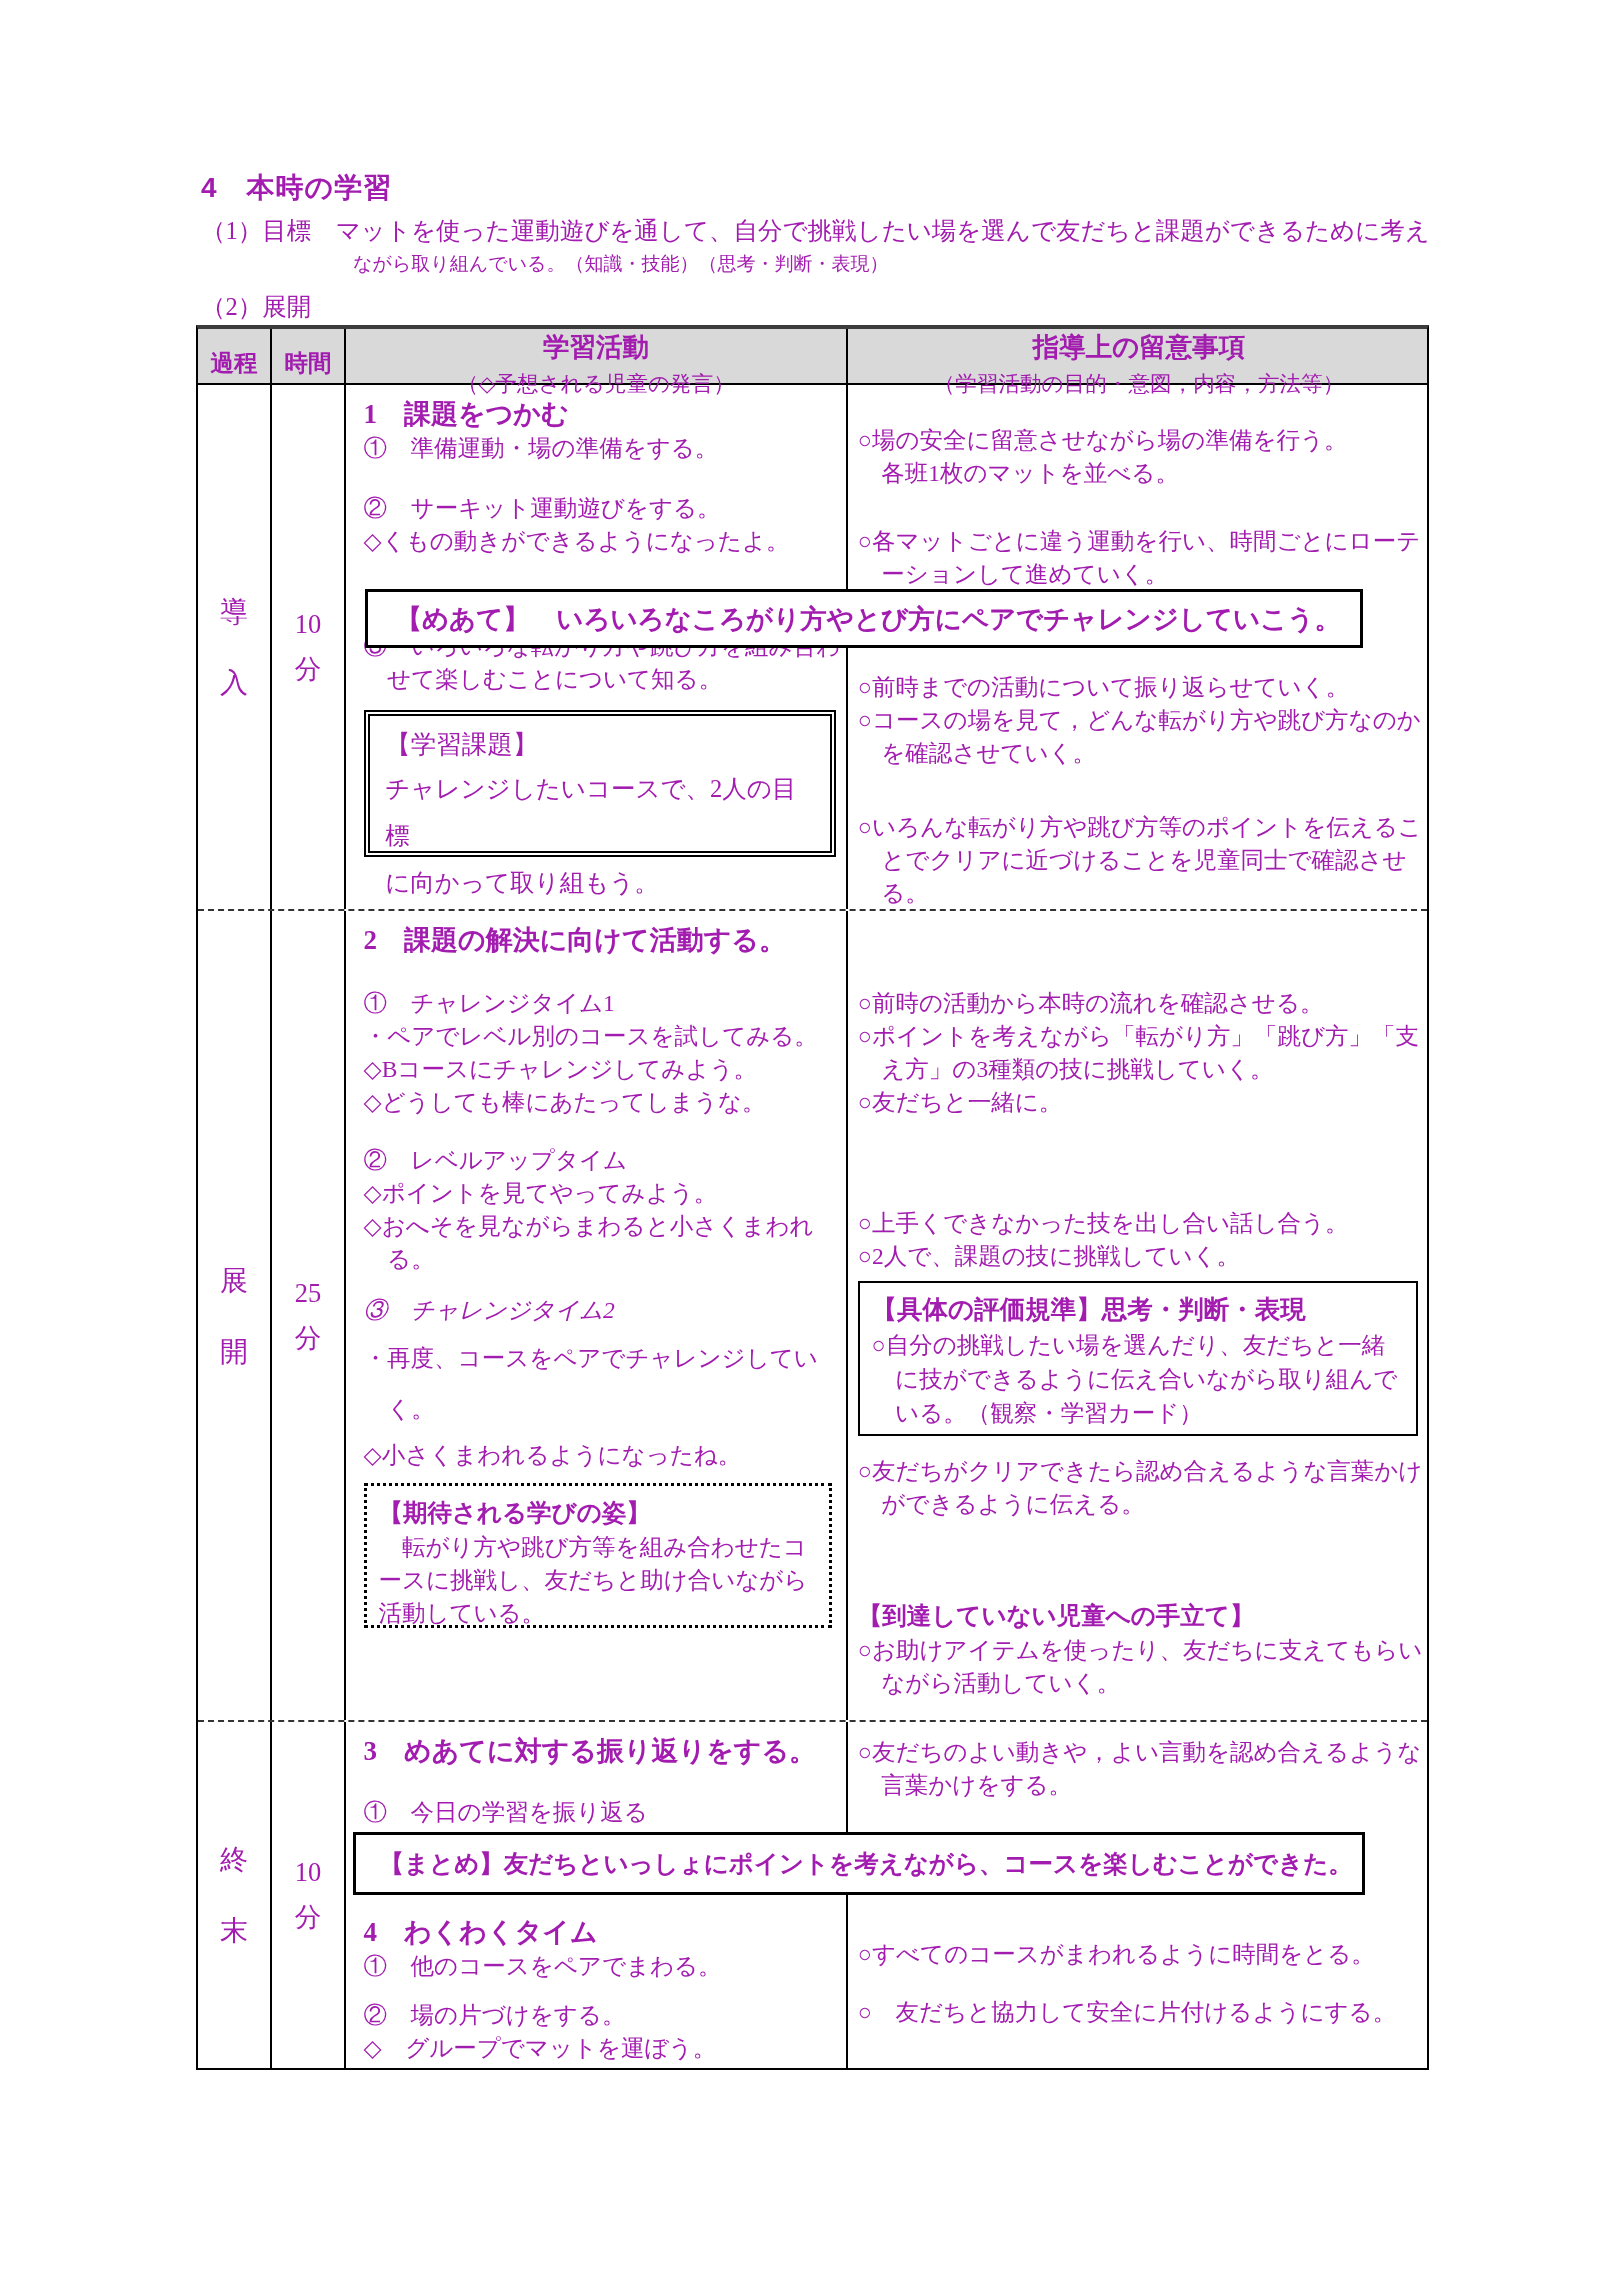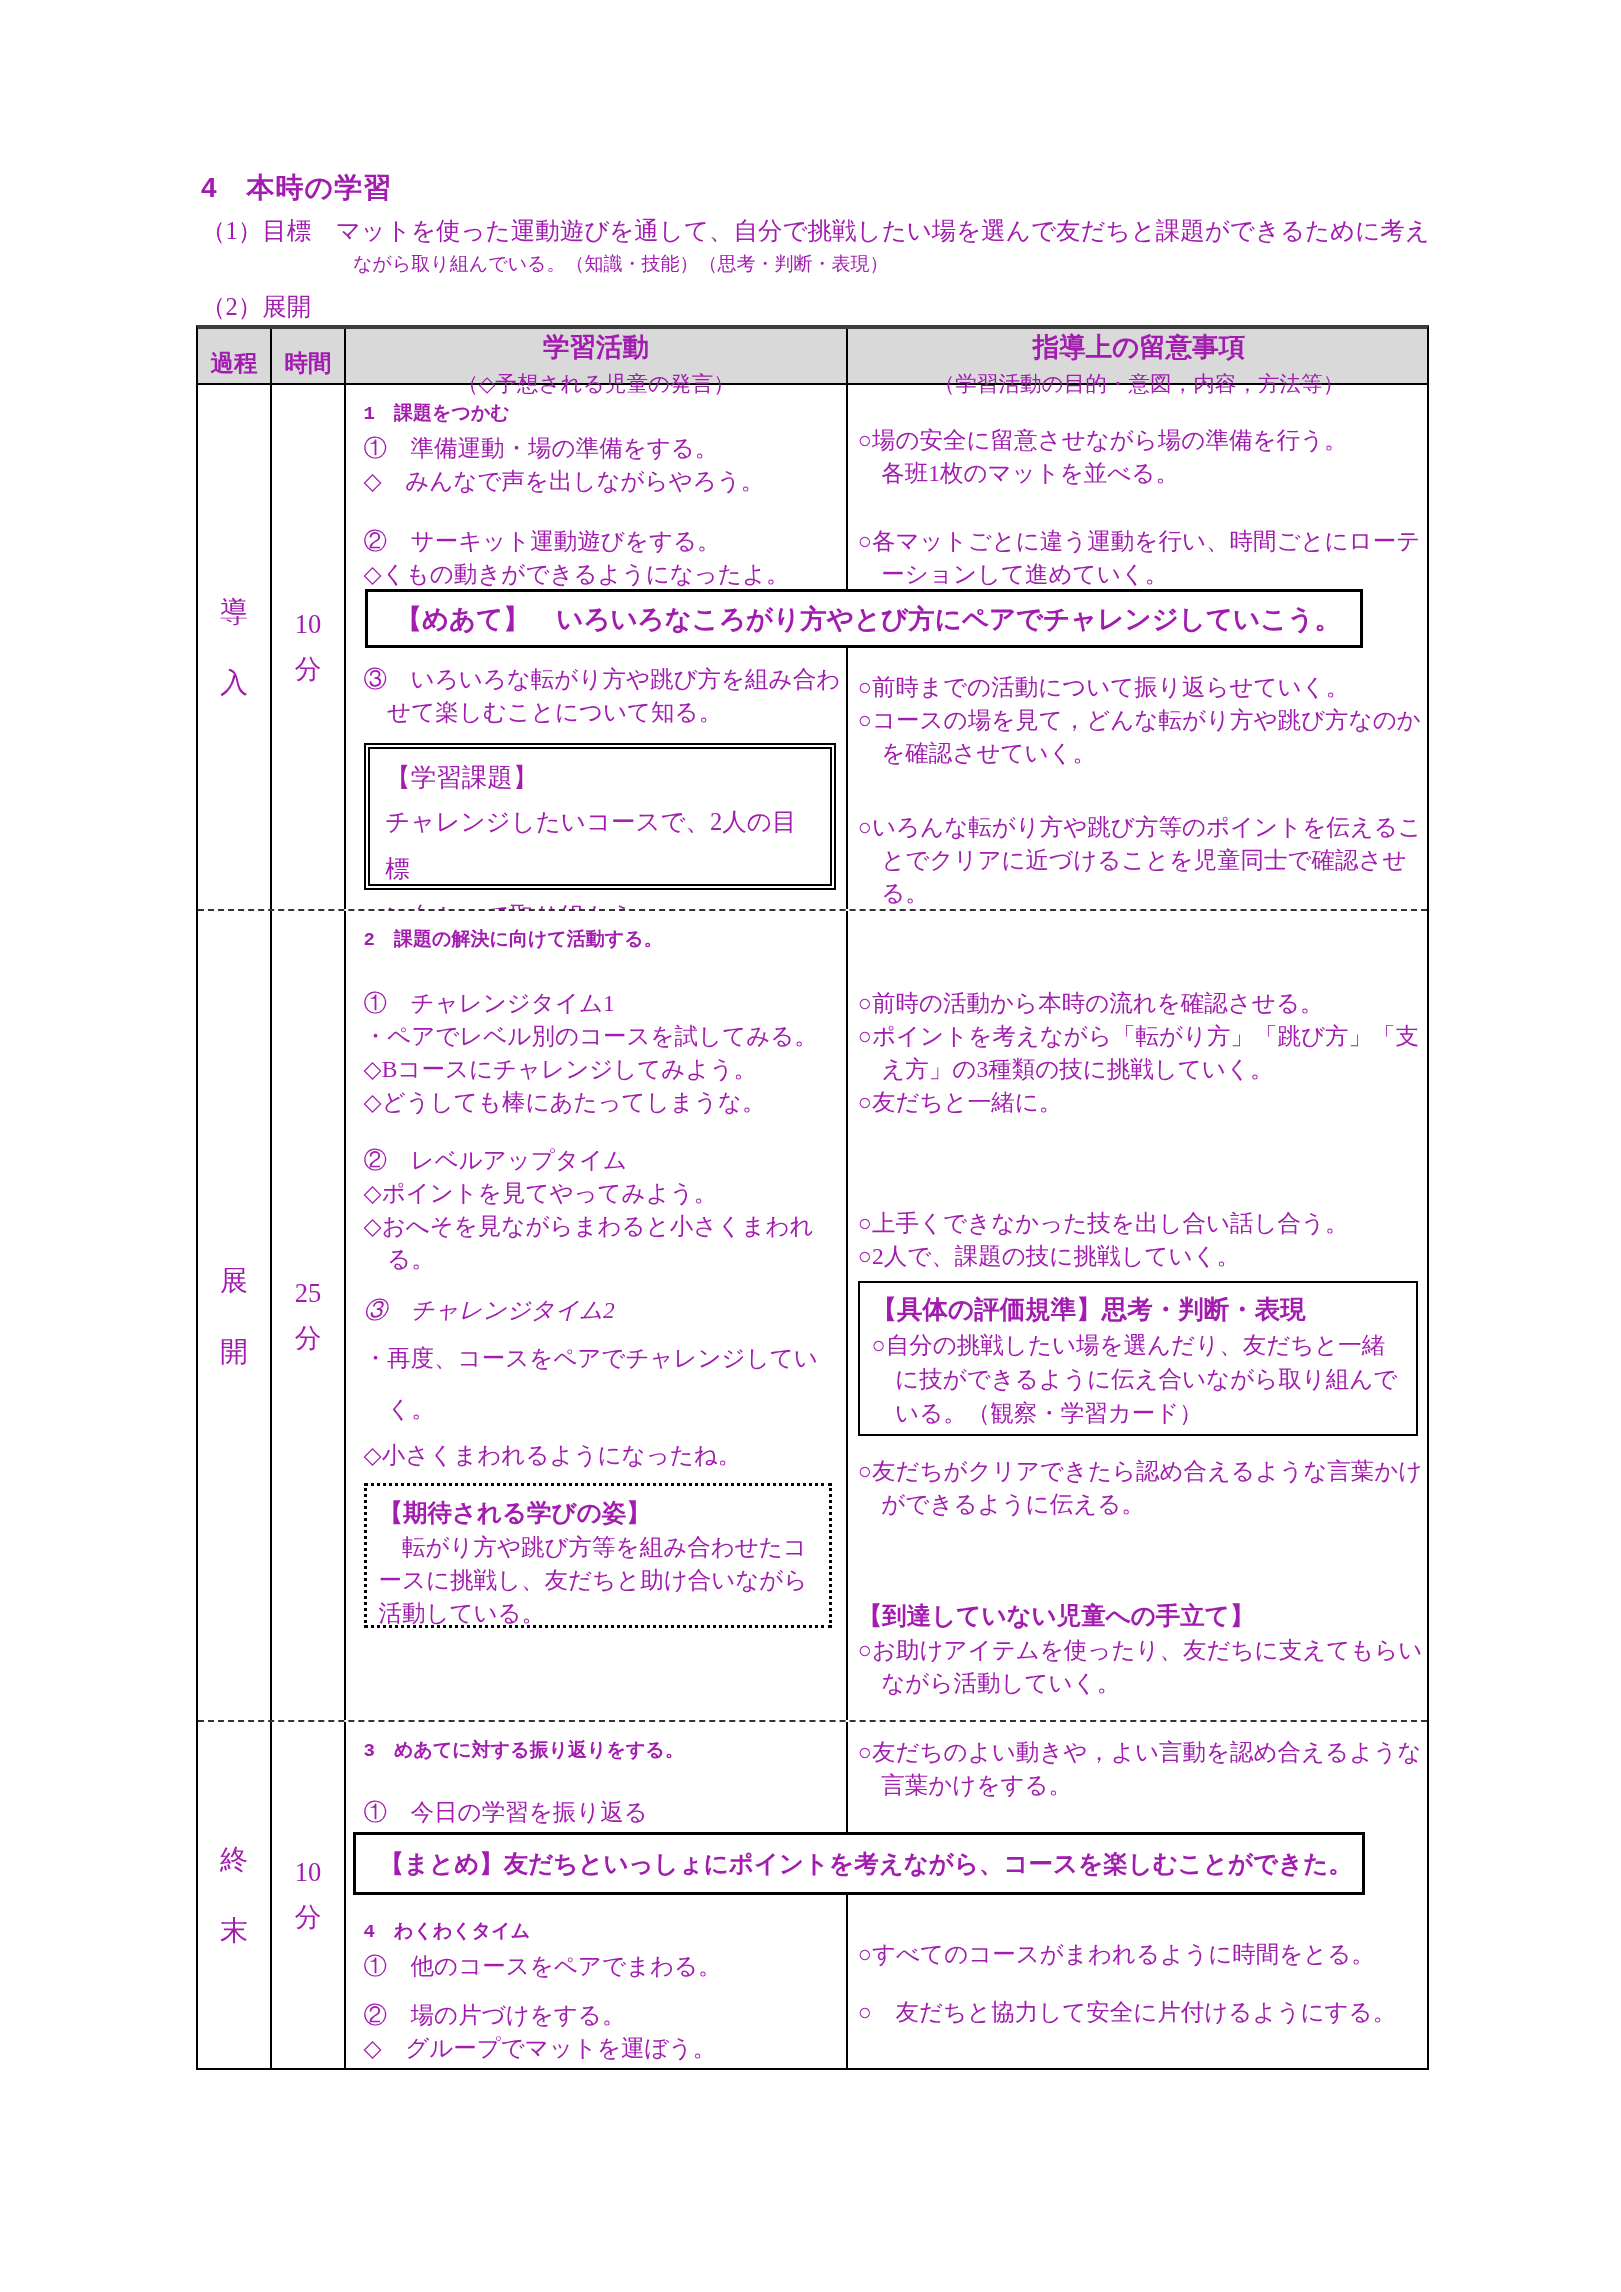--- a/index.html
+++ b/index.html
@@ -39,22 +39,22 @@
     align-items:center; justify-content:center; }
   .c-act { border-right:2px solid #000; padding:11.8px 3.9px 0 17.6px; font-size:23.5px; overflow:hidden; }
   .c-gui { padding:0 3.9px 0 9.8px; font-size:23.5px; overflow:hidden; }
 
   .vstack { text-align:center; font-size:28px; line-height:71px; }
   .tstack { text-align:center; font-size:26.5px; line-height:45px; }
 
   .ln { line-height:33px; }
   .hang { padding-left:1em; text-indent:-1em; }
   .ind1 { padding-left:1em; }
-  .act-h { font-size:19px; font-weight:bold; line-height:35px;
-    font-family:Liberation Mono, monospace; }
+  .act-h { font-size:27px; font-weight:bold; line-height:35px;
+    font-family:Liberation Serif, serif; }
 
   
   .mt28{margin-top:27.4px;} .mt26{margin-top:25.5px;} .mt30{margin-top:29px;}
   .mt36{margin-top:35px;} .mt40{margin-top:39px;} .mt42{margin-top:41px;}
   .mt73{margin-top:72px;} .mt82{margin-top:80px;} .mt90{margin-top:88px;}
   .mt78{margin-top:76px;} .mt18{margin-top:17.6px;font-style:italic;} .mt6{margin-top:5.9px;} .mt14{margin-top:13.7px;} .mt16{margin-top:15.7px;}
   .mt20{margin-top:19.6px;} .mt4{margin-top:3.9px;}
   .mt88{margin-top:86px;} .mt139{margin-top:136px;}
 
   .wide { line-height:51px; }
@@ -128,21 +128,20 @@
       </div>
       <div class="c-time">
         <div class="tstack">
           <div>10</div>
           <div>分</div>
         </div>
       </div>
       <div class="c-act">
         <div class="act-h">1　課題をつかむ</div>
         <div class="ln hang">①　準備運動・場の準備をする。</div>
-        <div class="ln hang">◇　みんなで声を出しながらやろう。</div>
         <div class="ln hang mt28">②　サーキット運動遊びをする。</div>
         <div class="ln hang">◇くもの動きができるようになったよ。</div>
         <div class="ln hang mt73">③　いろいろな転がり方や跳び方を組み合わせて楽しむことについて知る。</div>
         <div class="task-box">
           <div class="tb-label">【学習課題】</div>
           <div class="tb-line">チャレンジしたいコースで、2人の目標</div>
           <div class="tb-line">に向かって取り組もう。</div>
         </div>
       </div>
       <div class="c-gui">

